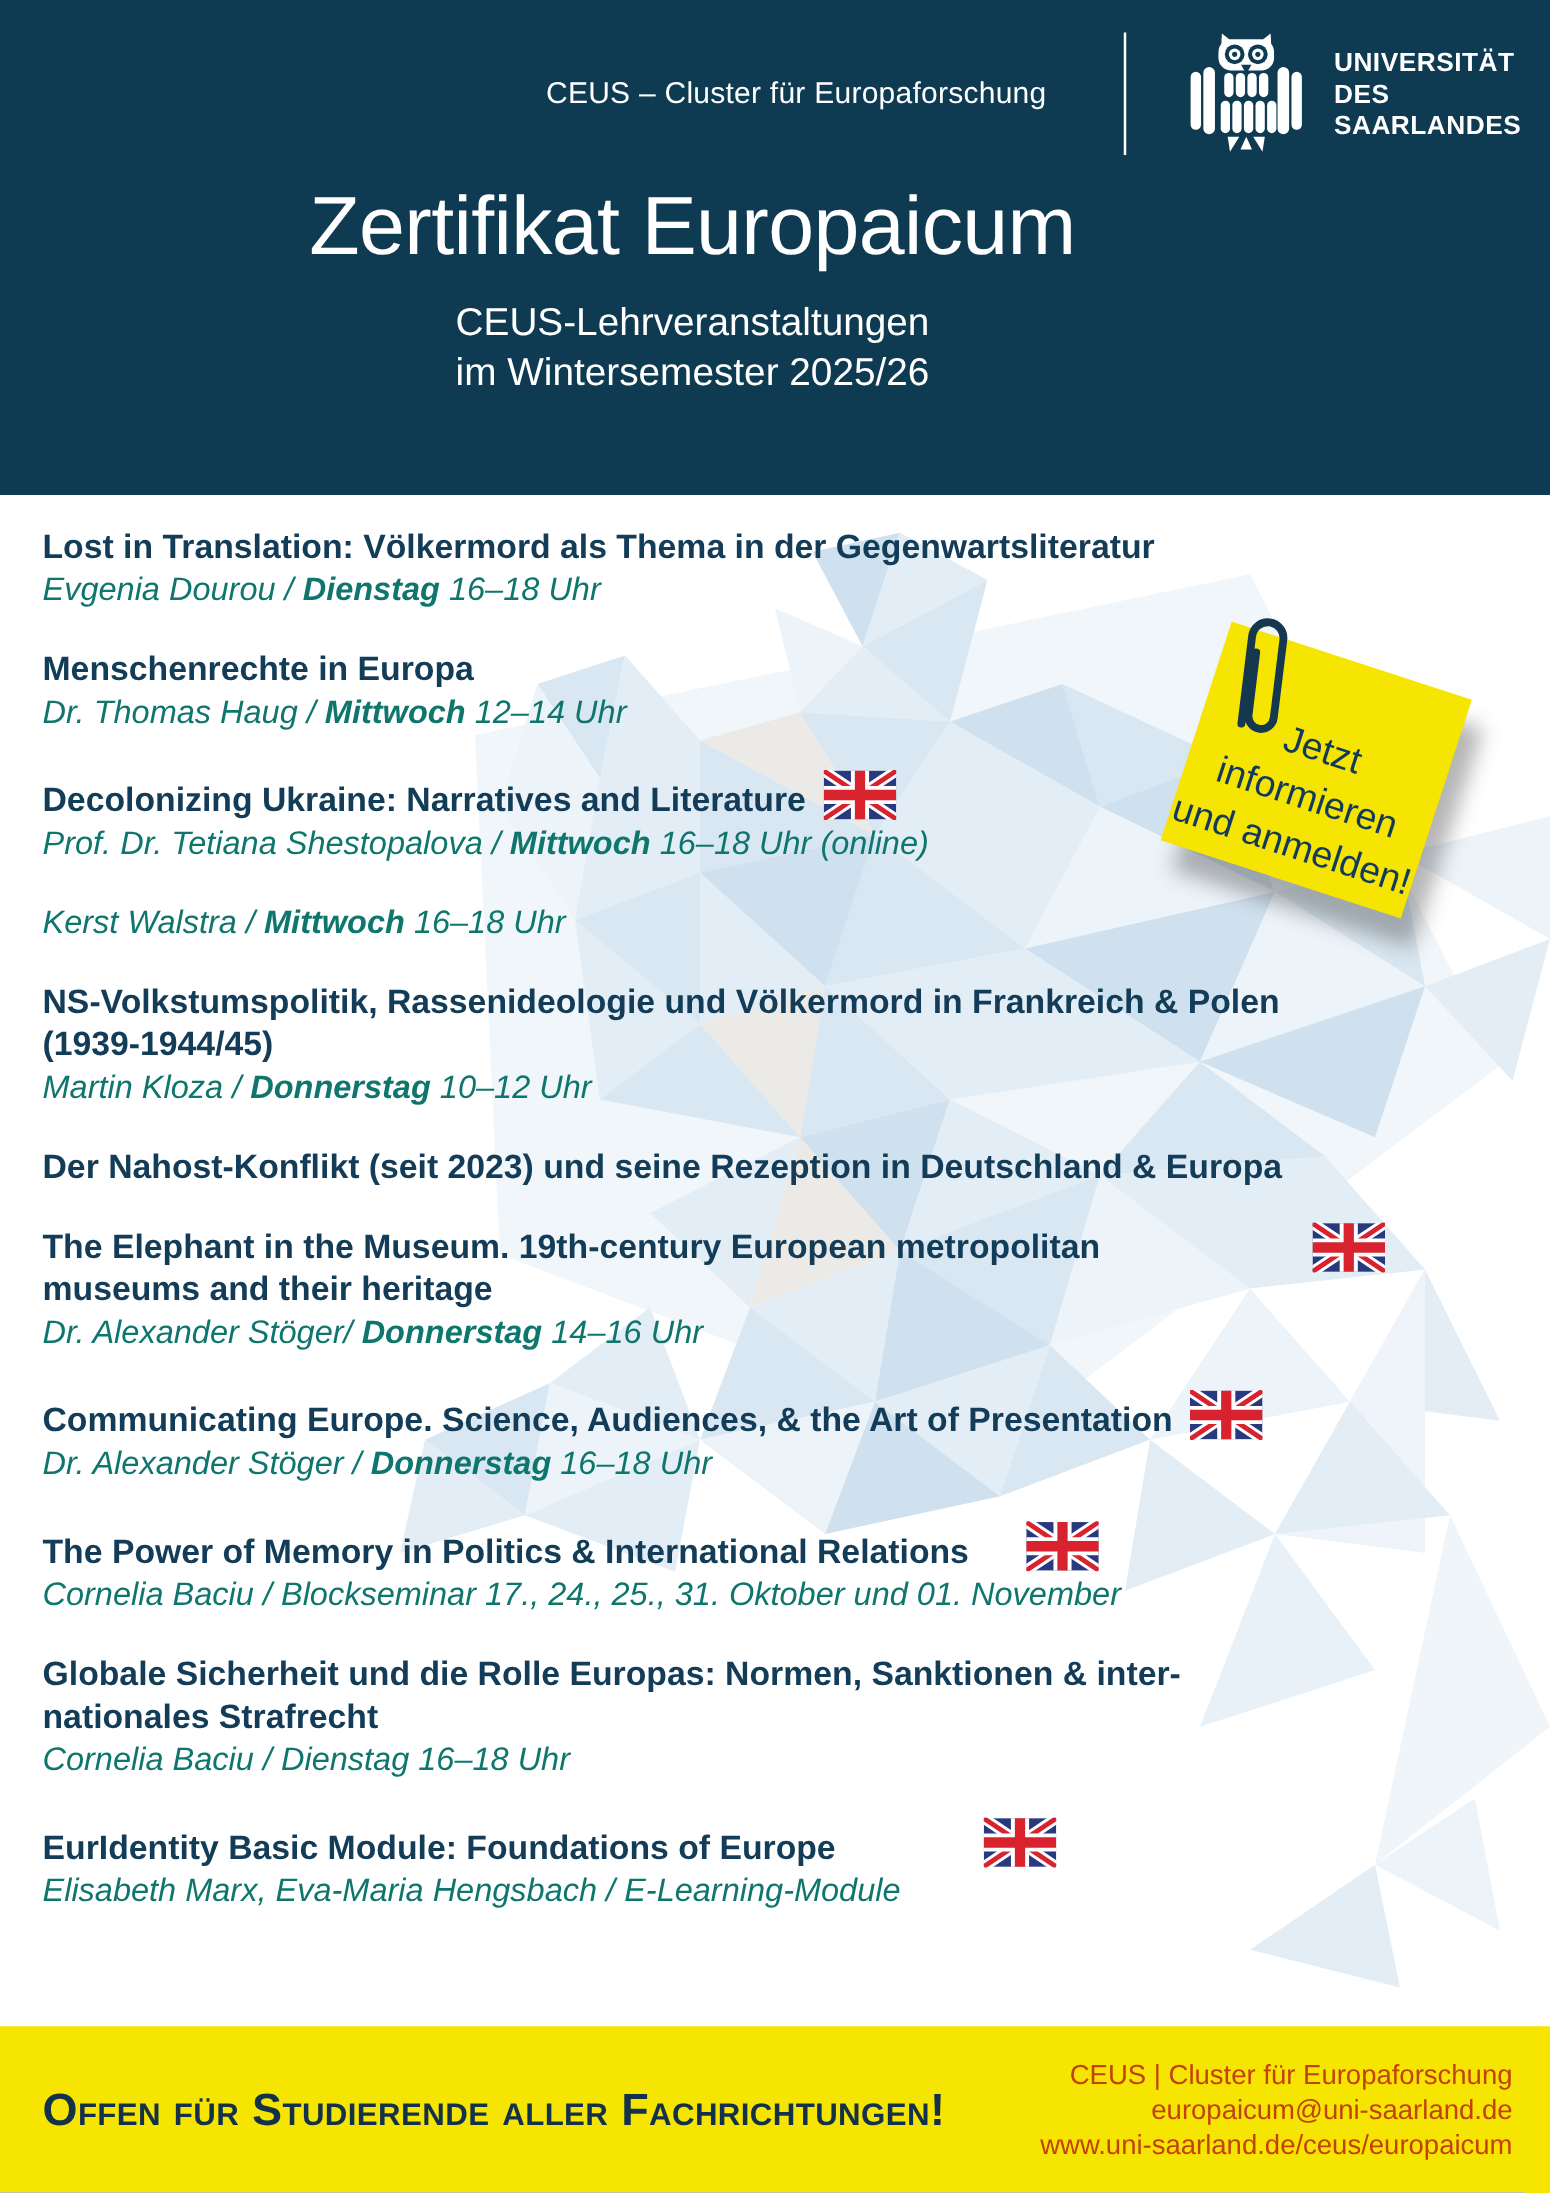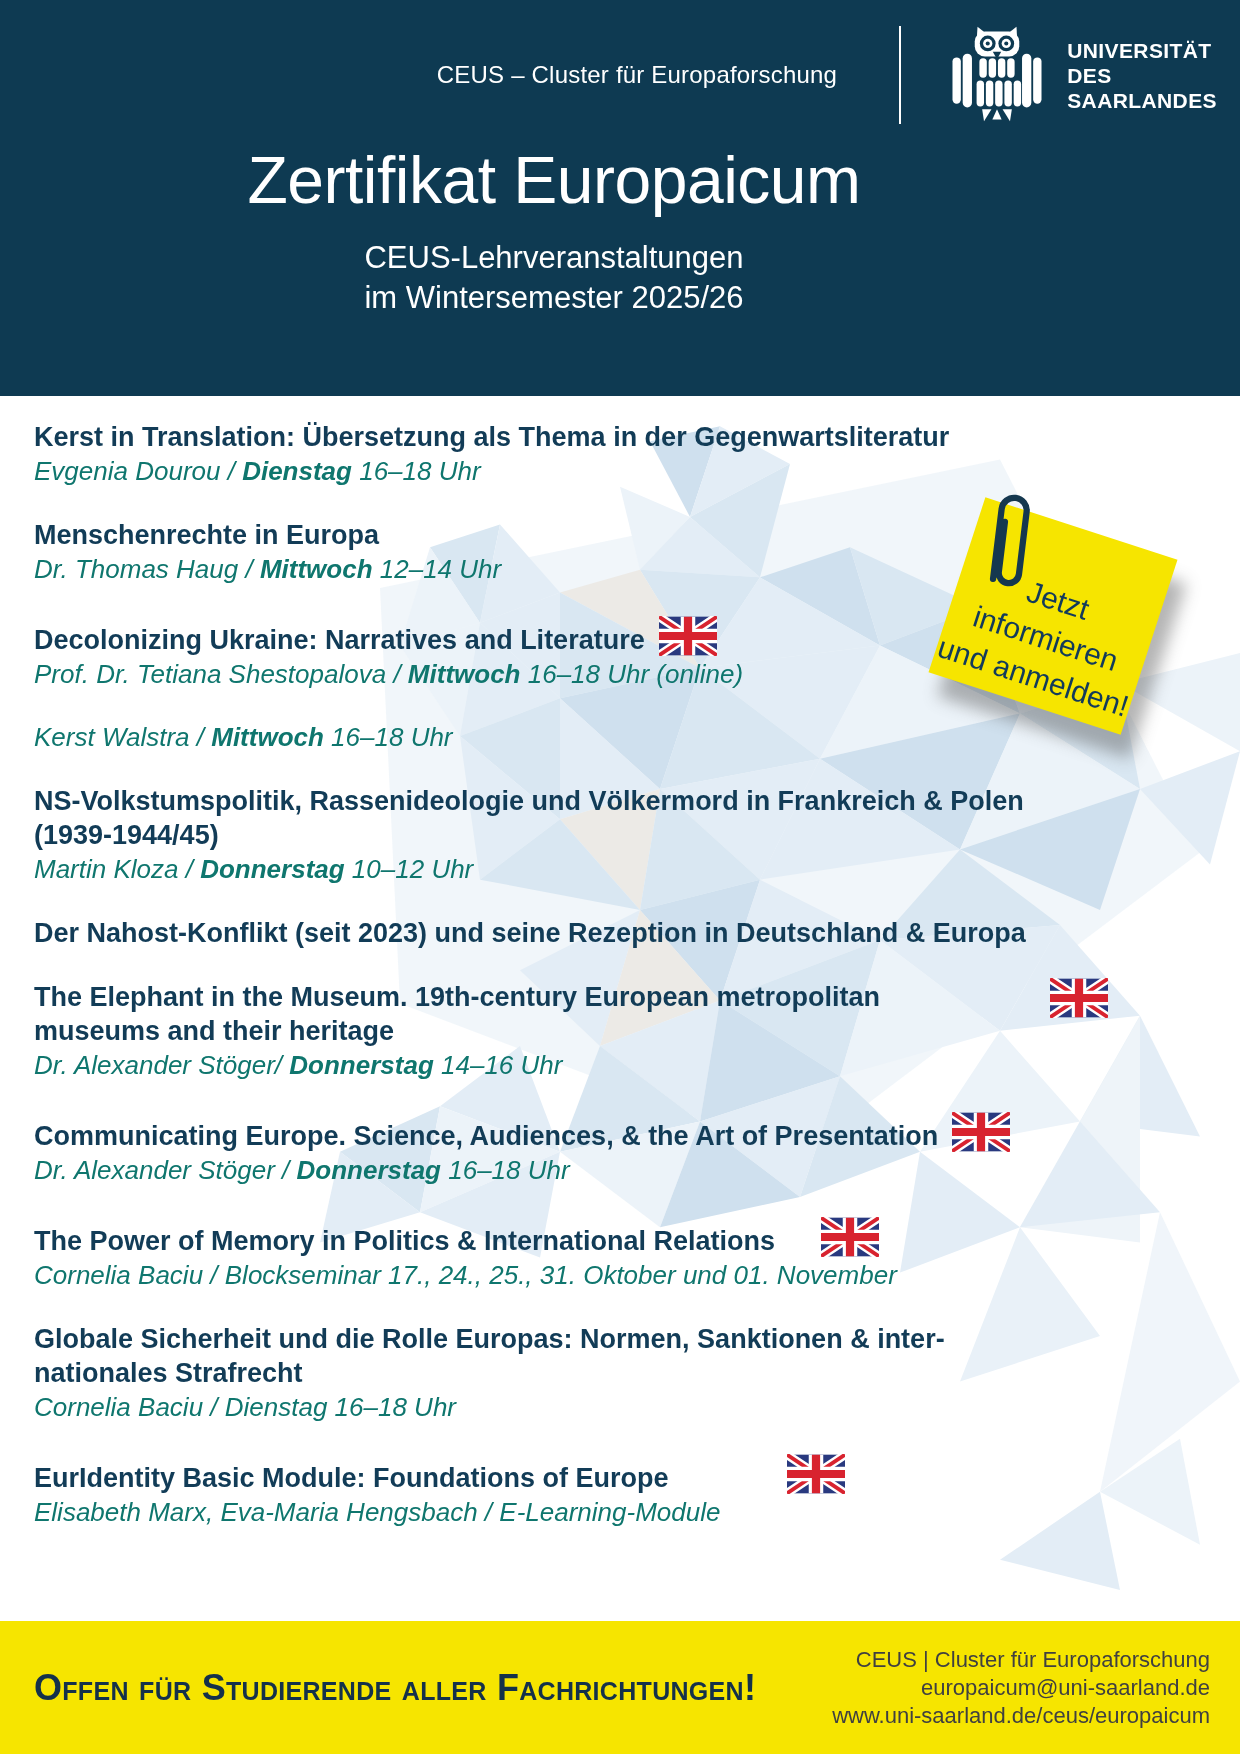--- a/index.html
+++ b/index.html
@@ -168,21 +168,21 @@
     font-variant: small-caps;
     font-weight: 700;
     font-size: 36px;
     letter-spacing: 0.3px;
     color: #14314a;
   }
   .footer-right {
     text-align: right;
     font-size: 22px;
     line-height: 28px;
-    color: #404040;
+    color: #c2410c;
   }
 </style>
 </head>
 <body>
 
 <div class="page">
 
   <div class="header">
     <div class="brand-row">
       <span class="cluster-name">CEUS – Cluster für Europaforschung</span>
@@ -315,21 +315,21 @@
       </svg>
     </span>
     <div class="sticky-note">
       <div class="note-line">Jetzt informieren</div>
       <div class="note-line">und anmelden!</div>
     </div>
 
     <div class="courses">
 
       <div class="course">
-        <div class="course-title"><span>Kerst in Translation: Übersetzung als Thema in der Gegenwartsliteratur</span></div>
+        <div class="course-title"><span>Lost in Translation: Völkermord als Thema in der Gegenwartsliteratur</span></div>
         <div class="course-sub"><span>Evgenia Dourou / </span><span class="day">Dienstag</span><span> 16–18 Uhr</span></div>
       </div>
 
       <div class="course">
         <div class="course-title"><span>Menschenrechte in Europa</span></div>
         <div class="course-sub"><span>Dr. Thomas Haug / </span><span class="day">Mittwoch</span><span> 12–14 Uhr</span></div>
       </div>
 
       <div class="course">
         <div class="course-title"><span>Decolonizing Ukraine: Narratives and Literature</span><span class="flag"><svg viewBox="0 0 60 40" width="58" height="40">

